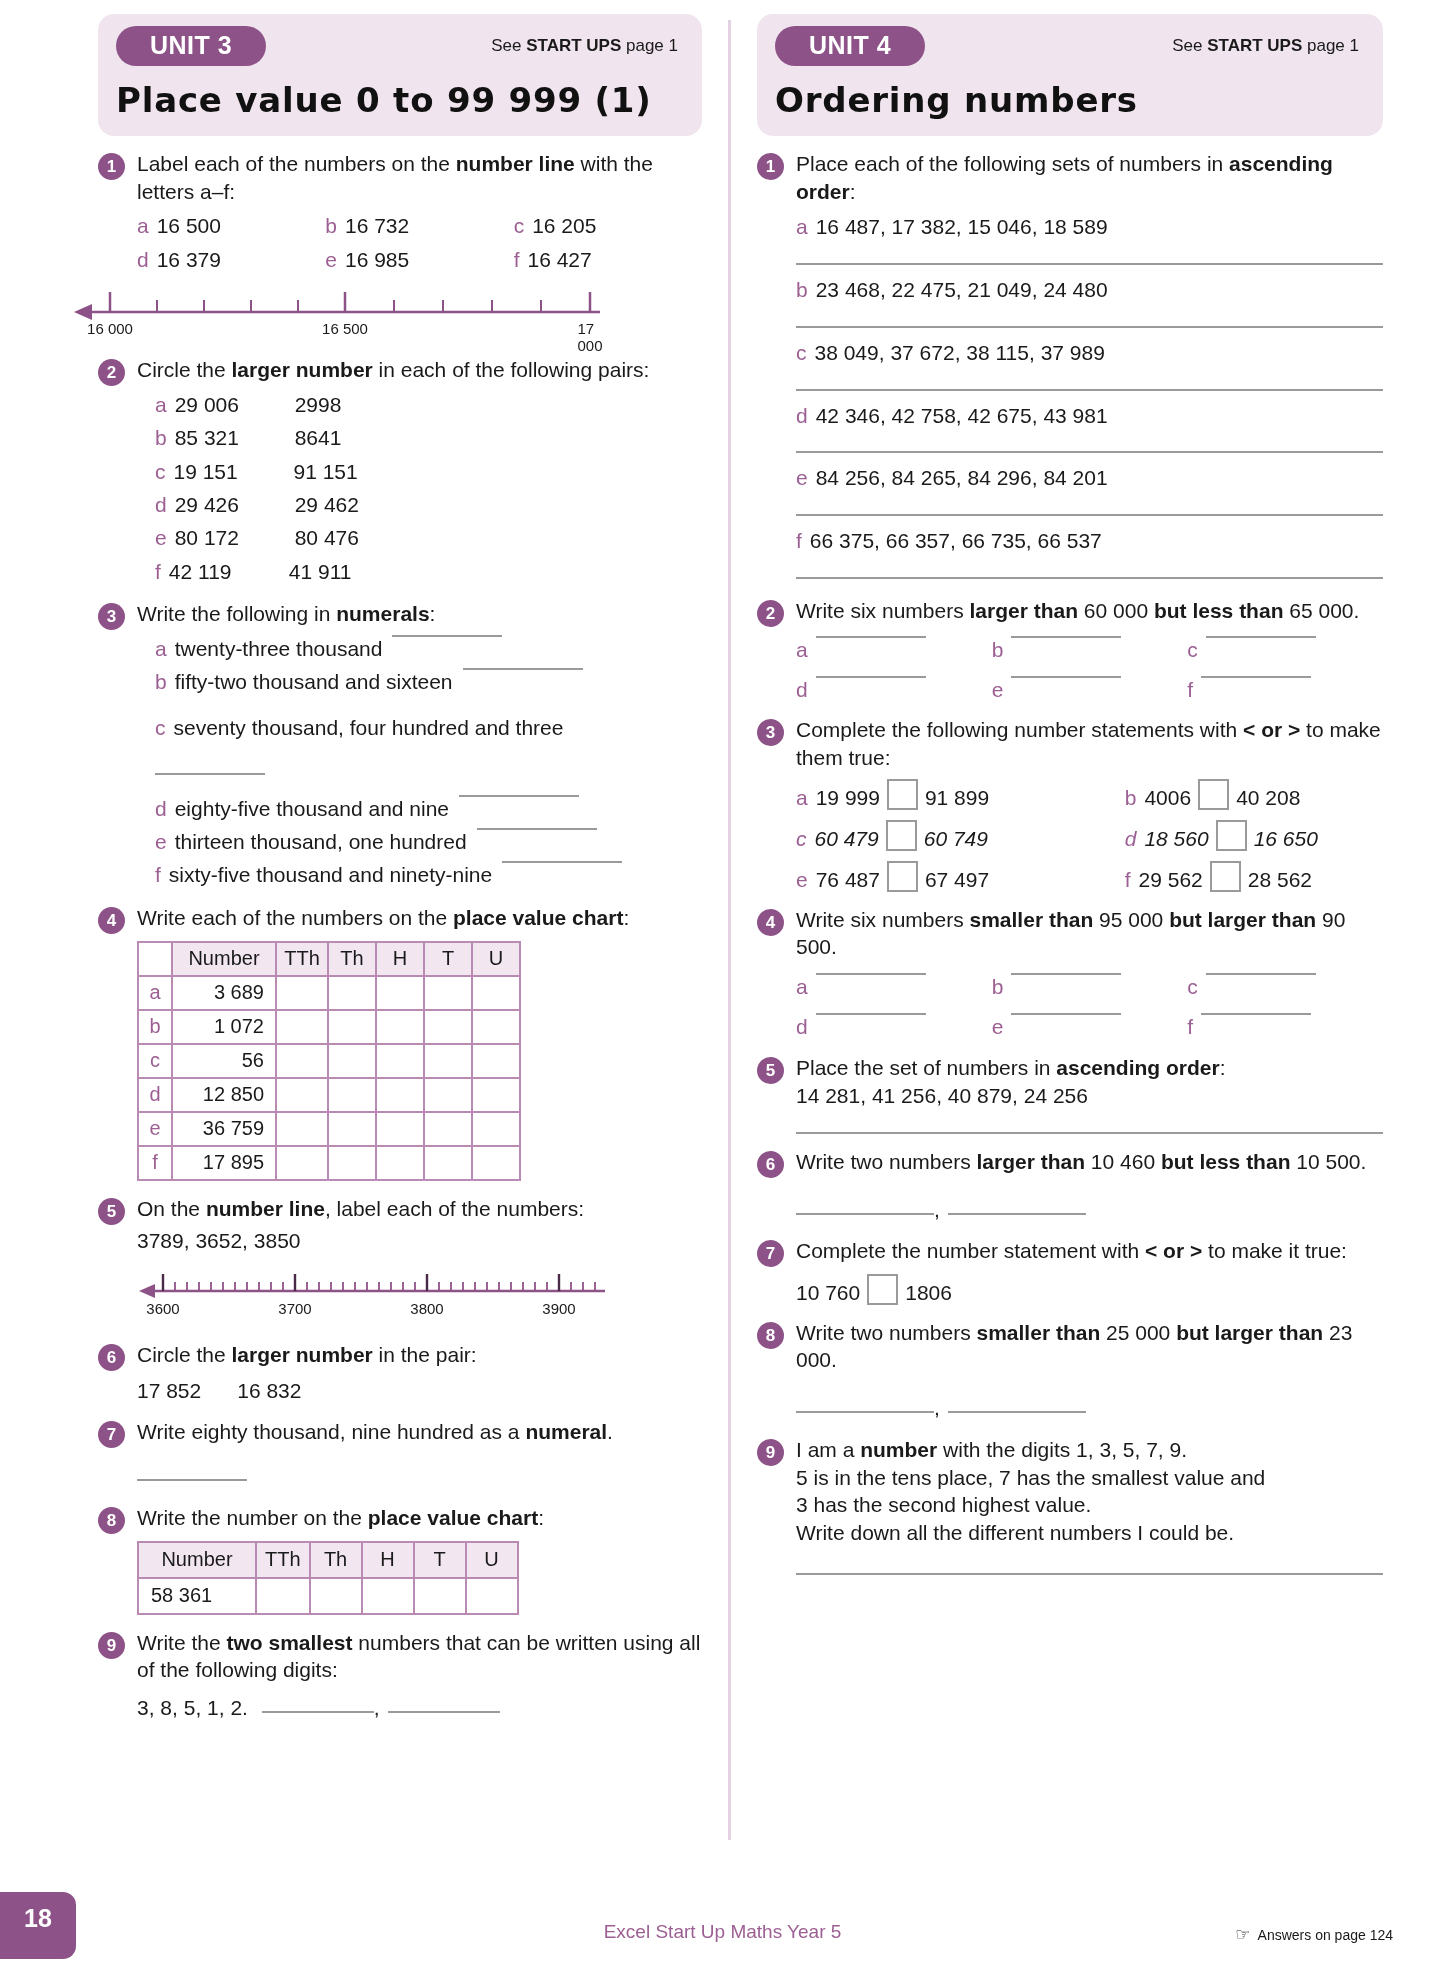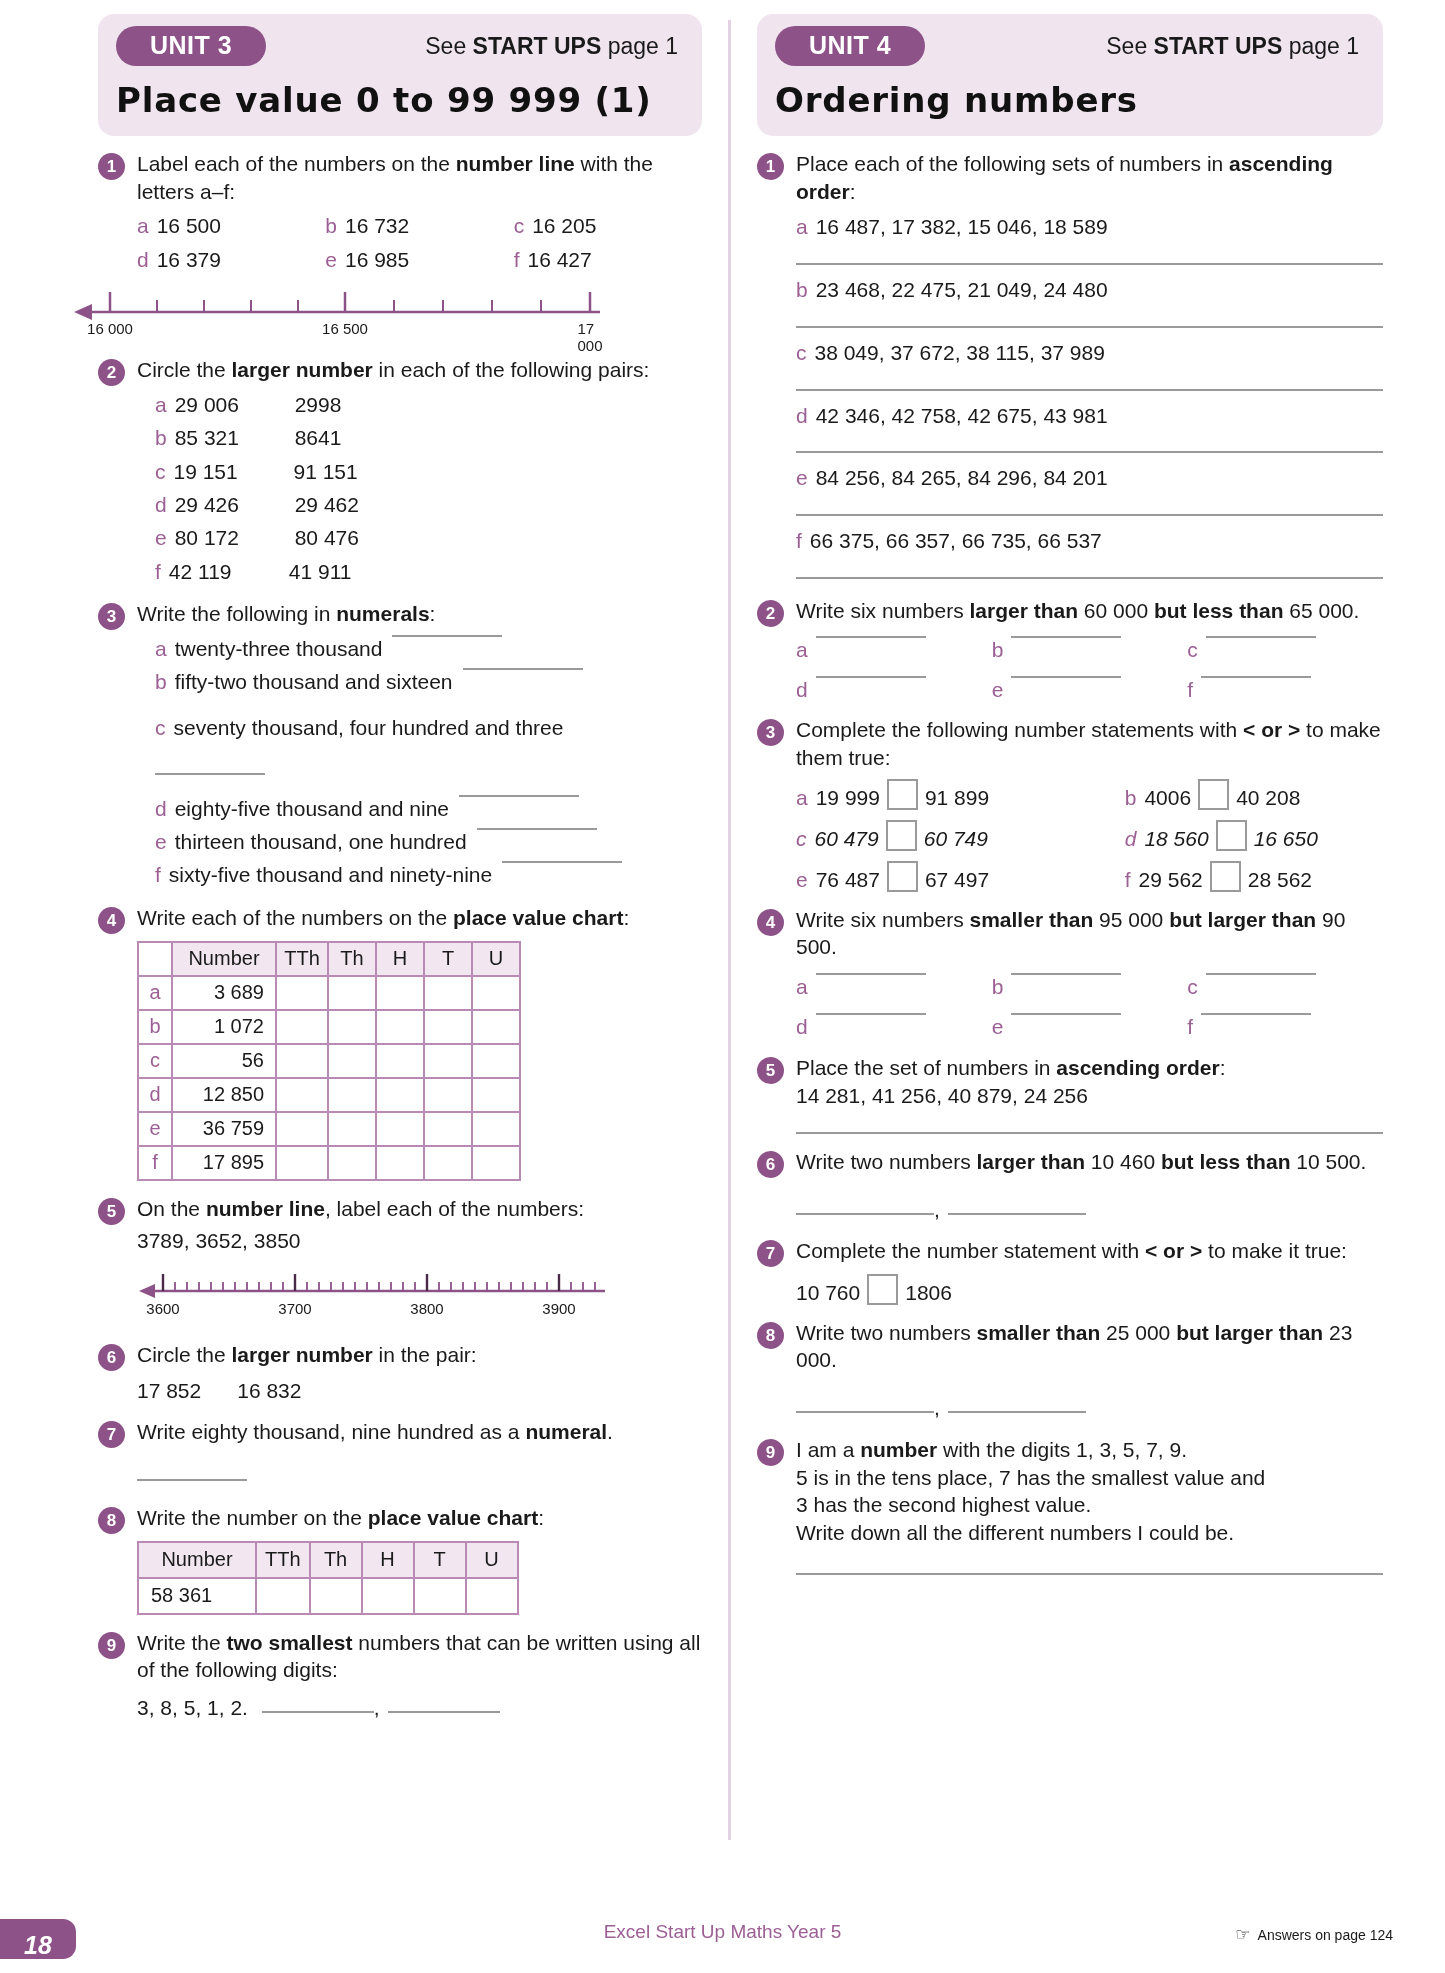--- a/index.html
+++ b/index.html
@@ -61,21 +61,21 @@
     color: #ffffff;
     border-radius: 22px;
     padding: 7px 34px 8px 34px;
     font-size: 25px;
     font-weight: bold;
     letter-spacing: 0.5px;
     line-height: 1;
     display: inline-block;
   }
   .see-ref {
-    font-size: 23px;
+    font-size: 17px;
     color: #1a1a1a;
     padding-right: 6px;
   }
   .see-ref b { font-weight: bold; }
   .unit-title {
     font-family: "DejaVu Sans", sans-serif;
     font-weight: bold;
     font-size: 34px;
     letter-spacing: 0.8px;
     margin-top: 14px;
@@ -222,30 +222,29 @@
     left: 0;
     bottom: 0;
     width: 1445px;
     height: 74px;
   }
   .pagetab {
     position: absolute;
     left: 0;
     bottom: 14px;
     width: 76px;
-    height: 40px;
+    height: 67px;
     background: #8d5288;
     border-top-right-radius: 13px;
     border-bottom-right-radius: 13px;
     color: #fff;
     font-size: 25px;
     font-weight: bold;
     line-height: 52px;
     text-align: center;
-    font-style: italic;
   }
   .footer-title {
     position: absolute;
     left: 0;
     right: 0;
     bottom: 30px;
     text-align: center;
     color: #9c5f93;
     font-size: 19px;
   }

